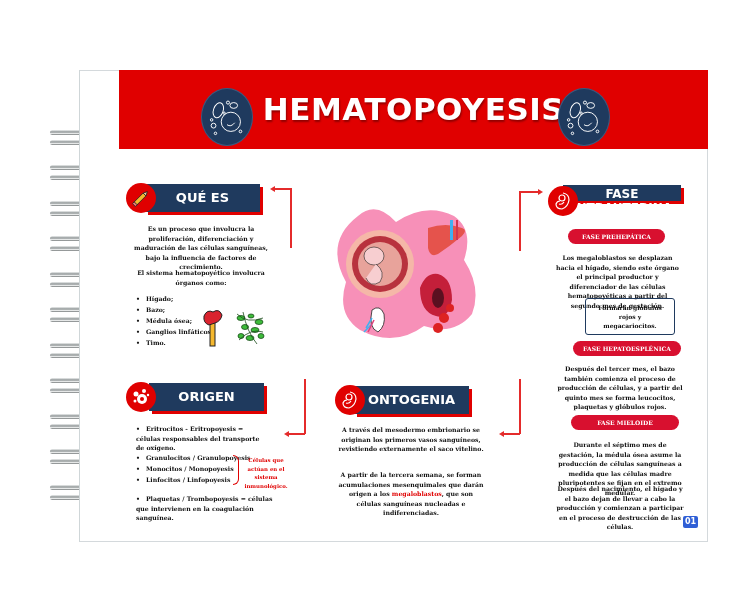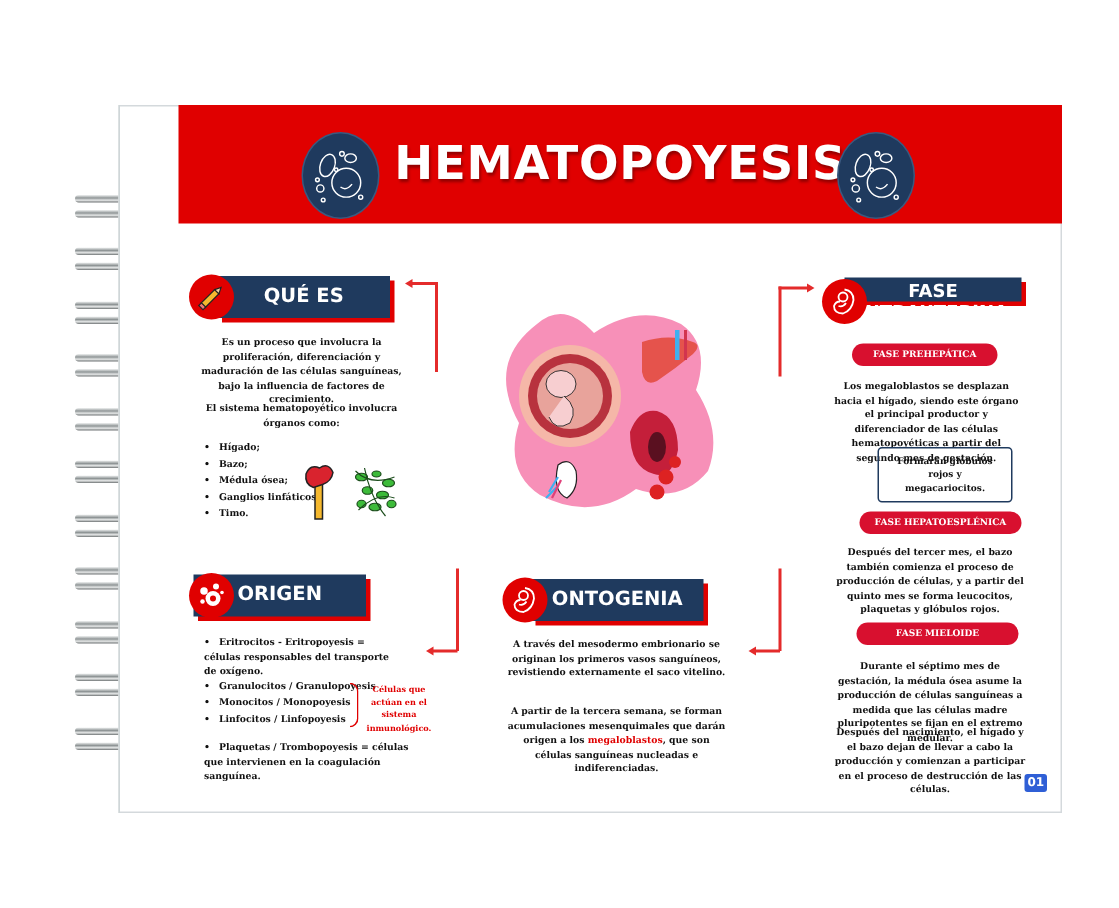--- a/index.html
+++ b/index.html
@@ -173,21 +173,21 @@
           <ellipse cx="8" cy="26" rx="3" ry="2.5"></ellipse>
           <ellipse cx="17" cy="28" rx="4" ry="2.5"></ellipse>
           <ellipse cx="28" cy="26" rx="3" ry="2.5"></ellipse>
         </g>
         <path d="M4 4 q10 10 26 4 M6 30 q12-12 24-8 M10 2 q4 20 14 32" stroke="#1c4d1c" stroke-width="0.8" fill="none"></path>
       </svg>
   </div>
 </div>
 
 <div>
-  <div class="sec-title" style="left:129px;top:383px;width:115px;line-height:28px;">
+  <div class="sec-title" style="left:149px;top:383px;width:115px;line-height:28px;">
       <span>ORIGEN</span>
     </div>
   <div class="sec-badge" style="left:126px;top:382px;">
     <svg viewBox="0 0 22 22">
         <g fill="#fff">
           <circle cx="12" cy="13" r="5"></circle>
           <circle cx="6" cy="8" r="2.5"></circle>
           <circle cx="14" cy="5" r="2"></circle>
           <circle cx="5" cy="15" r="1.5"></circle>
           <circle cx="18" cy="9" r="1.2"></circle>

